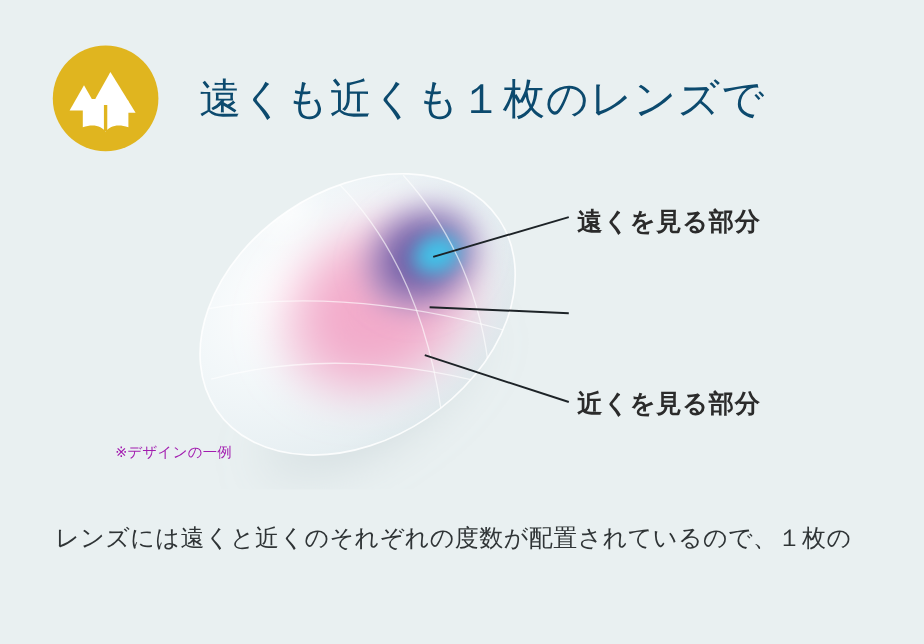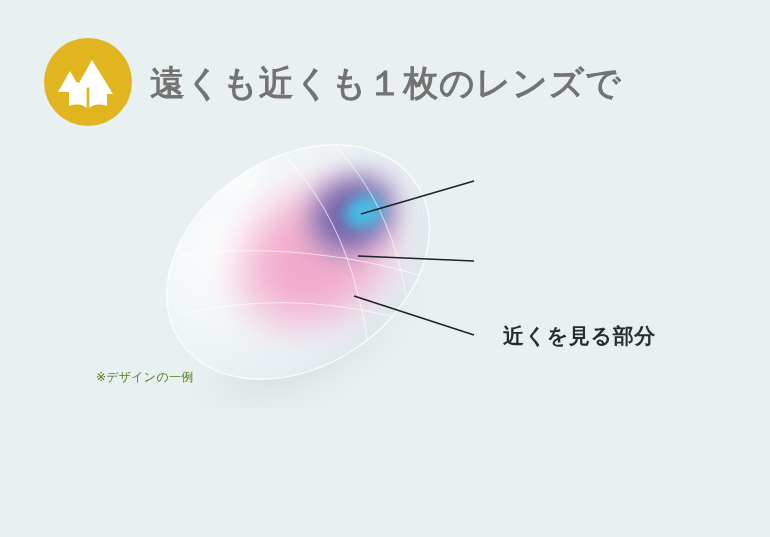--- a/index.html
+++ b/index.html
@@ -37,43 +37,44 @@
     height: 88px;
     border-radius: 50%;
     background: #e0b51f;
     position: relative;
     flex: 0 0 auto;
   }
   .badge-icon svg { display: block; }
 
   .header-title {
     font-size: 35px;
-    font-weight: bold;
-    color: #737373;
+    font-weight: normal;
+    color: #0c4a6e;
     letter-spacing: 0.02em;
     white-space: nowrap;
     line-height: 1;
+    margin-left: 16px;
   }
 
   
   .lens-figure {
     position: absolute;
     left: 140px;
     top: 128px;
     width: 320px;
     height: 280px;
   }
   .lens-figure svg { display: block; }
 
   .lens-caption {
     position: absolute;
     left: 96px;
     top: 369px;
     font-size: 12px;
-    color: #4d7c0f;
+    color: #a21caf;
     letter-spacing: 0.02em;
     white-space: nowrap;
   }
 
   
   .callouts {
     position: absolute;
     left: 0;
     top: 0;
     width: 770px;
@@ -84,21 +85,21 @@
     position: absolute;
     font-size: 21px;
     font-weight: bold;
     color: #2b2b2b;
     letter-spacing: 0.03em;
     white-space: nowrap;
     pointer-events: auto;
   }
   .callout-far  { left: 481px; top: 171px; }
   .callout-mid  { left: 481px; top: 248px; }
-  .callout-near { left: 481px; top: 322px; margin-left: 22px; }
+  .callout-near { left: 481px; top: 322px; }
 
   .leader-lines {
     position: absolute;
     left: 0;
     top: 0;
   }
 
   
   .body-copy {
     position: absolute;
@@ -228,21 +229,23 @@
   <div class="lens-caption">※デザインの一例</div>
 
   <div class="callouts">
 
     <svg class="leader-lines" width="770" height="537" aria-hidden="true">
       <line x1="361" y1="214" x2="474" y2="181" stroke="#1d2327" stroke-width="1.6"></line>
       <line x1="358" y1="256" x2="474" y2="261" stroke="#1d2327" stroke-width="1.6"></line>
       <line x1="354" y1="296" x2="474" y2="335" stroke="#1d2327" stroke-width="1.6"></line>
     </svg>
 
+    <div class="callout-label callout-far">遠くを見る部分</div>
 
 
     <div class="callout-label callout-near">近くを見る部分</div>
   </div>
 
   <div class="body-copy">
+    <div>レンズには遠くと近くのそれぞれの度数が配置されているので、１枚の</div>
   </div>
 
 </div>
 
 </body></html>

